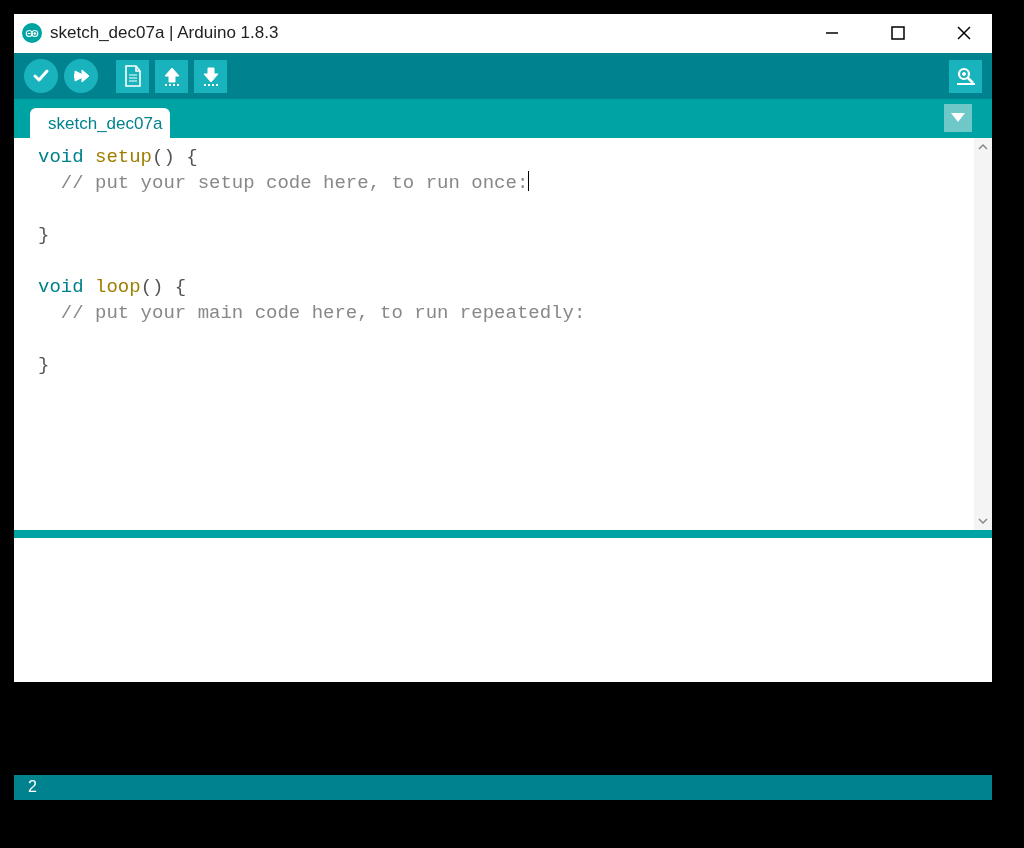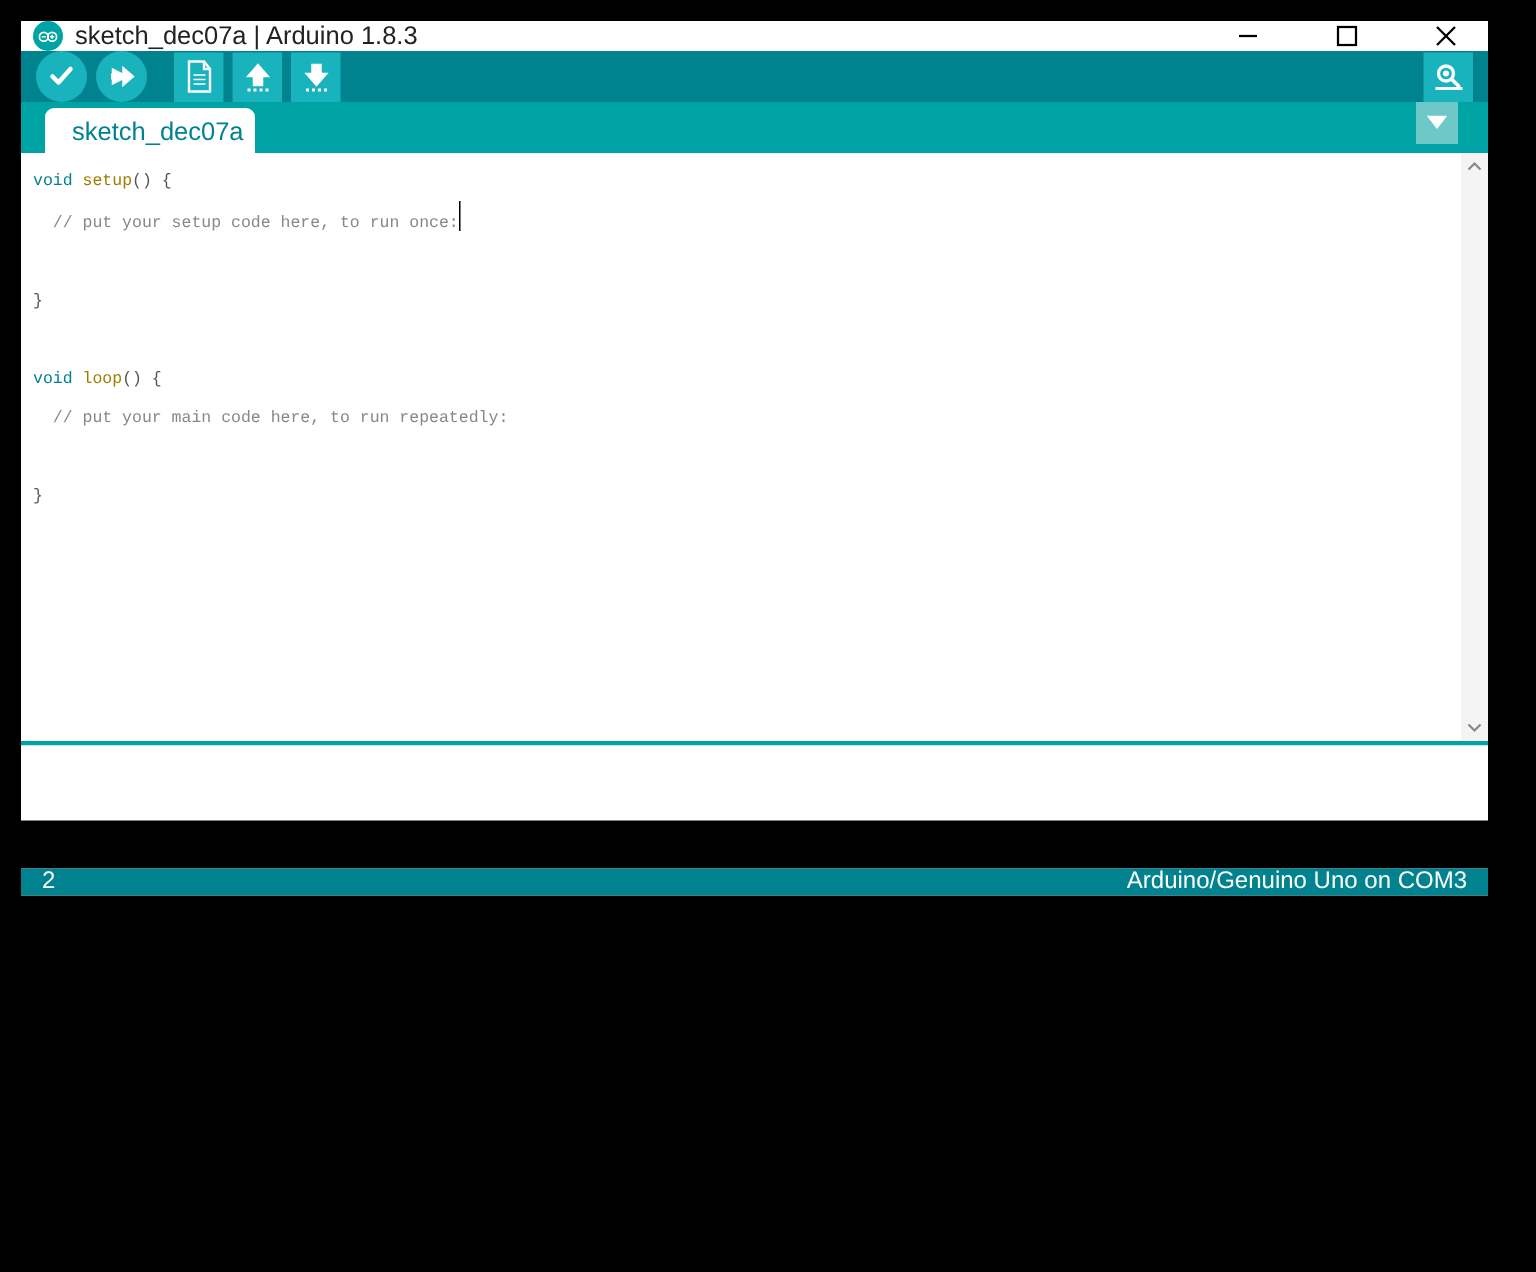--- a/index.html
+++ b/index.html
@@ -4,21 +4,21 @@
 <style>
   * { box-sizing: border-box; }
   body {
     margin: 0; padding: 0;
     font-family: "Segoe UI", Arial, sans-serif;
     background: #000; width: 1024px; height: 848px;
     overflow: hidden;
   }
   .window {
     position: absolute; left: 14px; top: 14px;
-    width: 978px; height: 583px;
+    width: 978px; height: 786px;
     background: #fff;
     display: flex; flex-direction: column;
     box-shadow: 0 0 8px rgba(0,0,0,0.8);
   }
   .titlebar {
     height: 40px; display: flex; align-items: center;
     padding: 0 8px; background: #fff;
     font-size: 17px; color: #222;
   }
   .titlebar .app-icon {
@@ -70,22 +70,22 @@
     cursor:pointer; margin-bottom: 0;
   }
   .tab-dropdown {
     margin-left: auto; width: 28px; height: 28px; background: #6ec8c8;
     display:flex; align-items:center; justify-content:center;
     margin-bottom: 6px; cursor:pointer;
   }
 
   .editor-wrap { display: flex; flex: 0 0 auto; height: 392px; background:#fff; }
   .editor {
-    flex: 1; padding: 6px 8px; font-family: "Consolas","Courier New",monospace;
-    font-size: 11px; line-height: 26px; color: #555; white-space: pre;
+    flex: 1; padding: 6px 24px; font-family: "Consolas","Courier New",monospace;
+    font-size: 19px; line-height: 26px; color: #555; white-space: pre;
     position: relative;
   }
   .kw { color: #00808c; }
   .fn { color: #9e7e00; }
   .cm { color: #888; }
   .cursor-bar {
     display:inline-block; width:1px; height:20px; background:#000;
     vertical-align:-3px;
   }
   .scrollbar {
@@ -231,16 +231,15 @@
     </div>
   </div>
 
   <div class="console-divider"></div>
   <div class="console"></div>
 
   <div class="black-pad"></div>
 
   <div class="statusbar">
     <span>2</span>
-    <span class="right">Arduino/Genuino Uno on COM3</span>
   </div>
 
 </div>
 
 </body></html>

